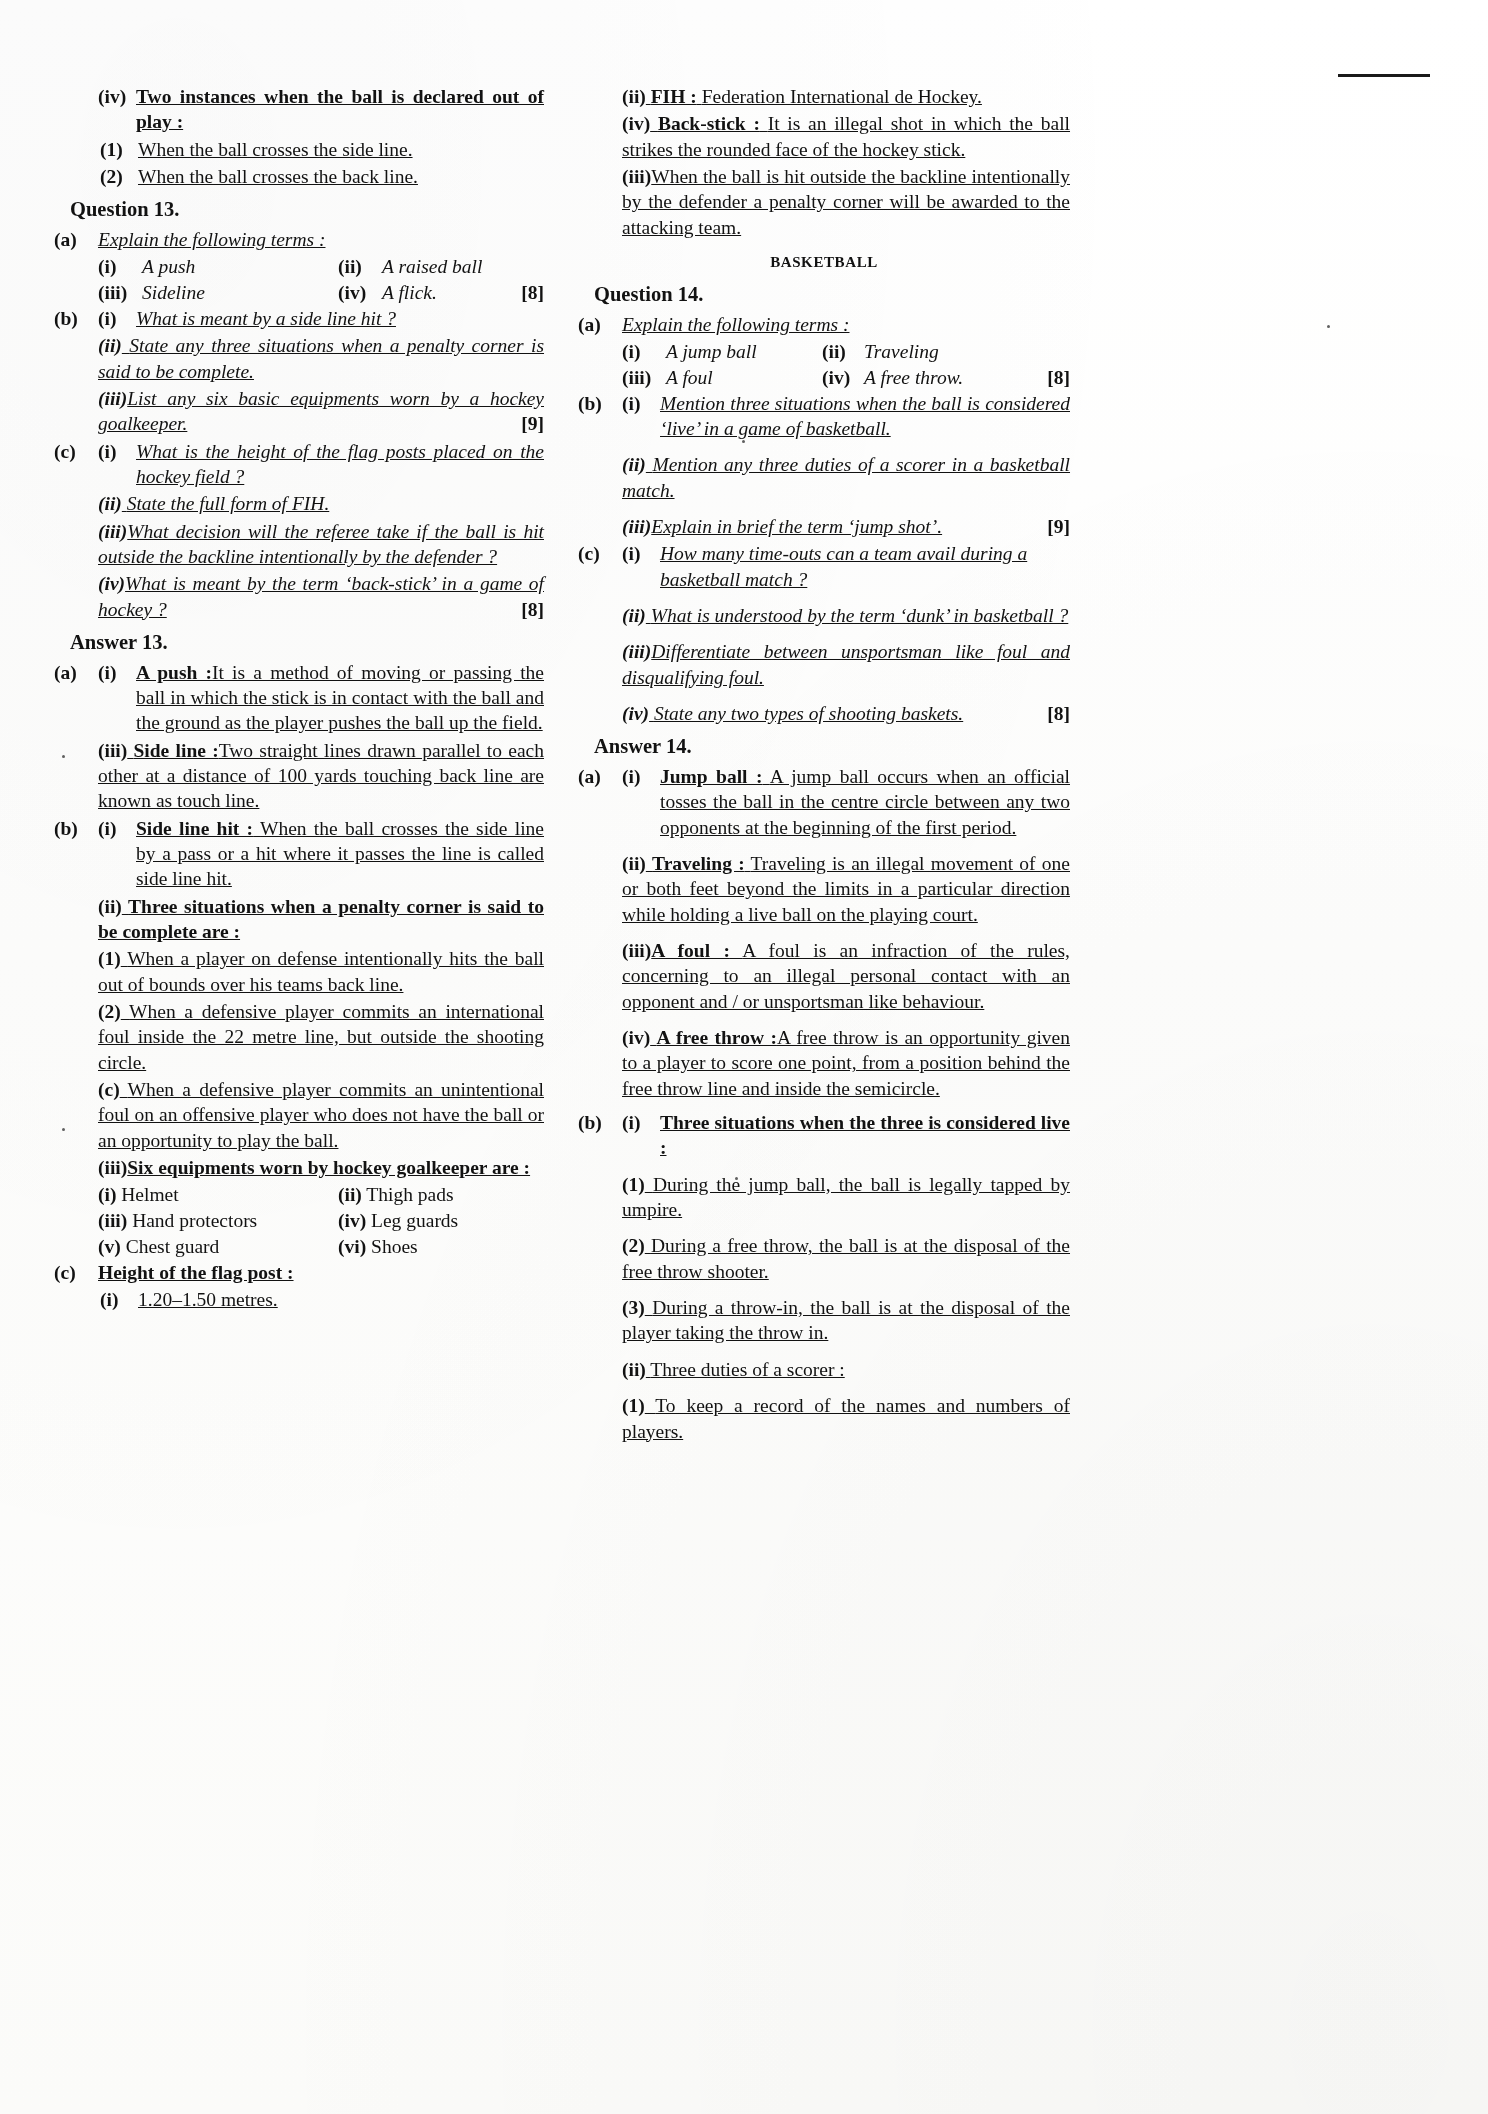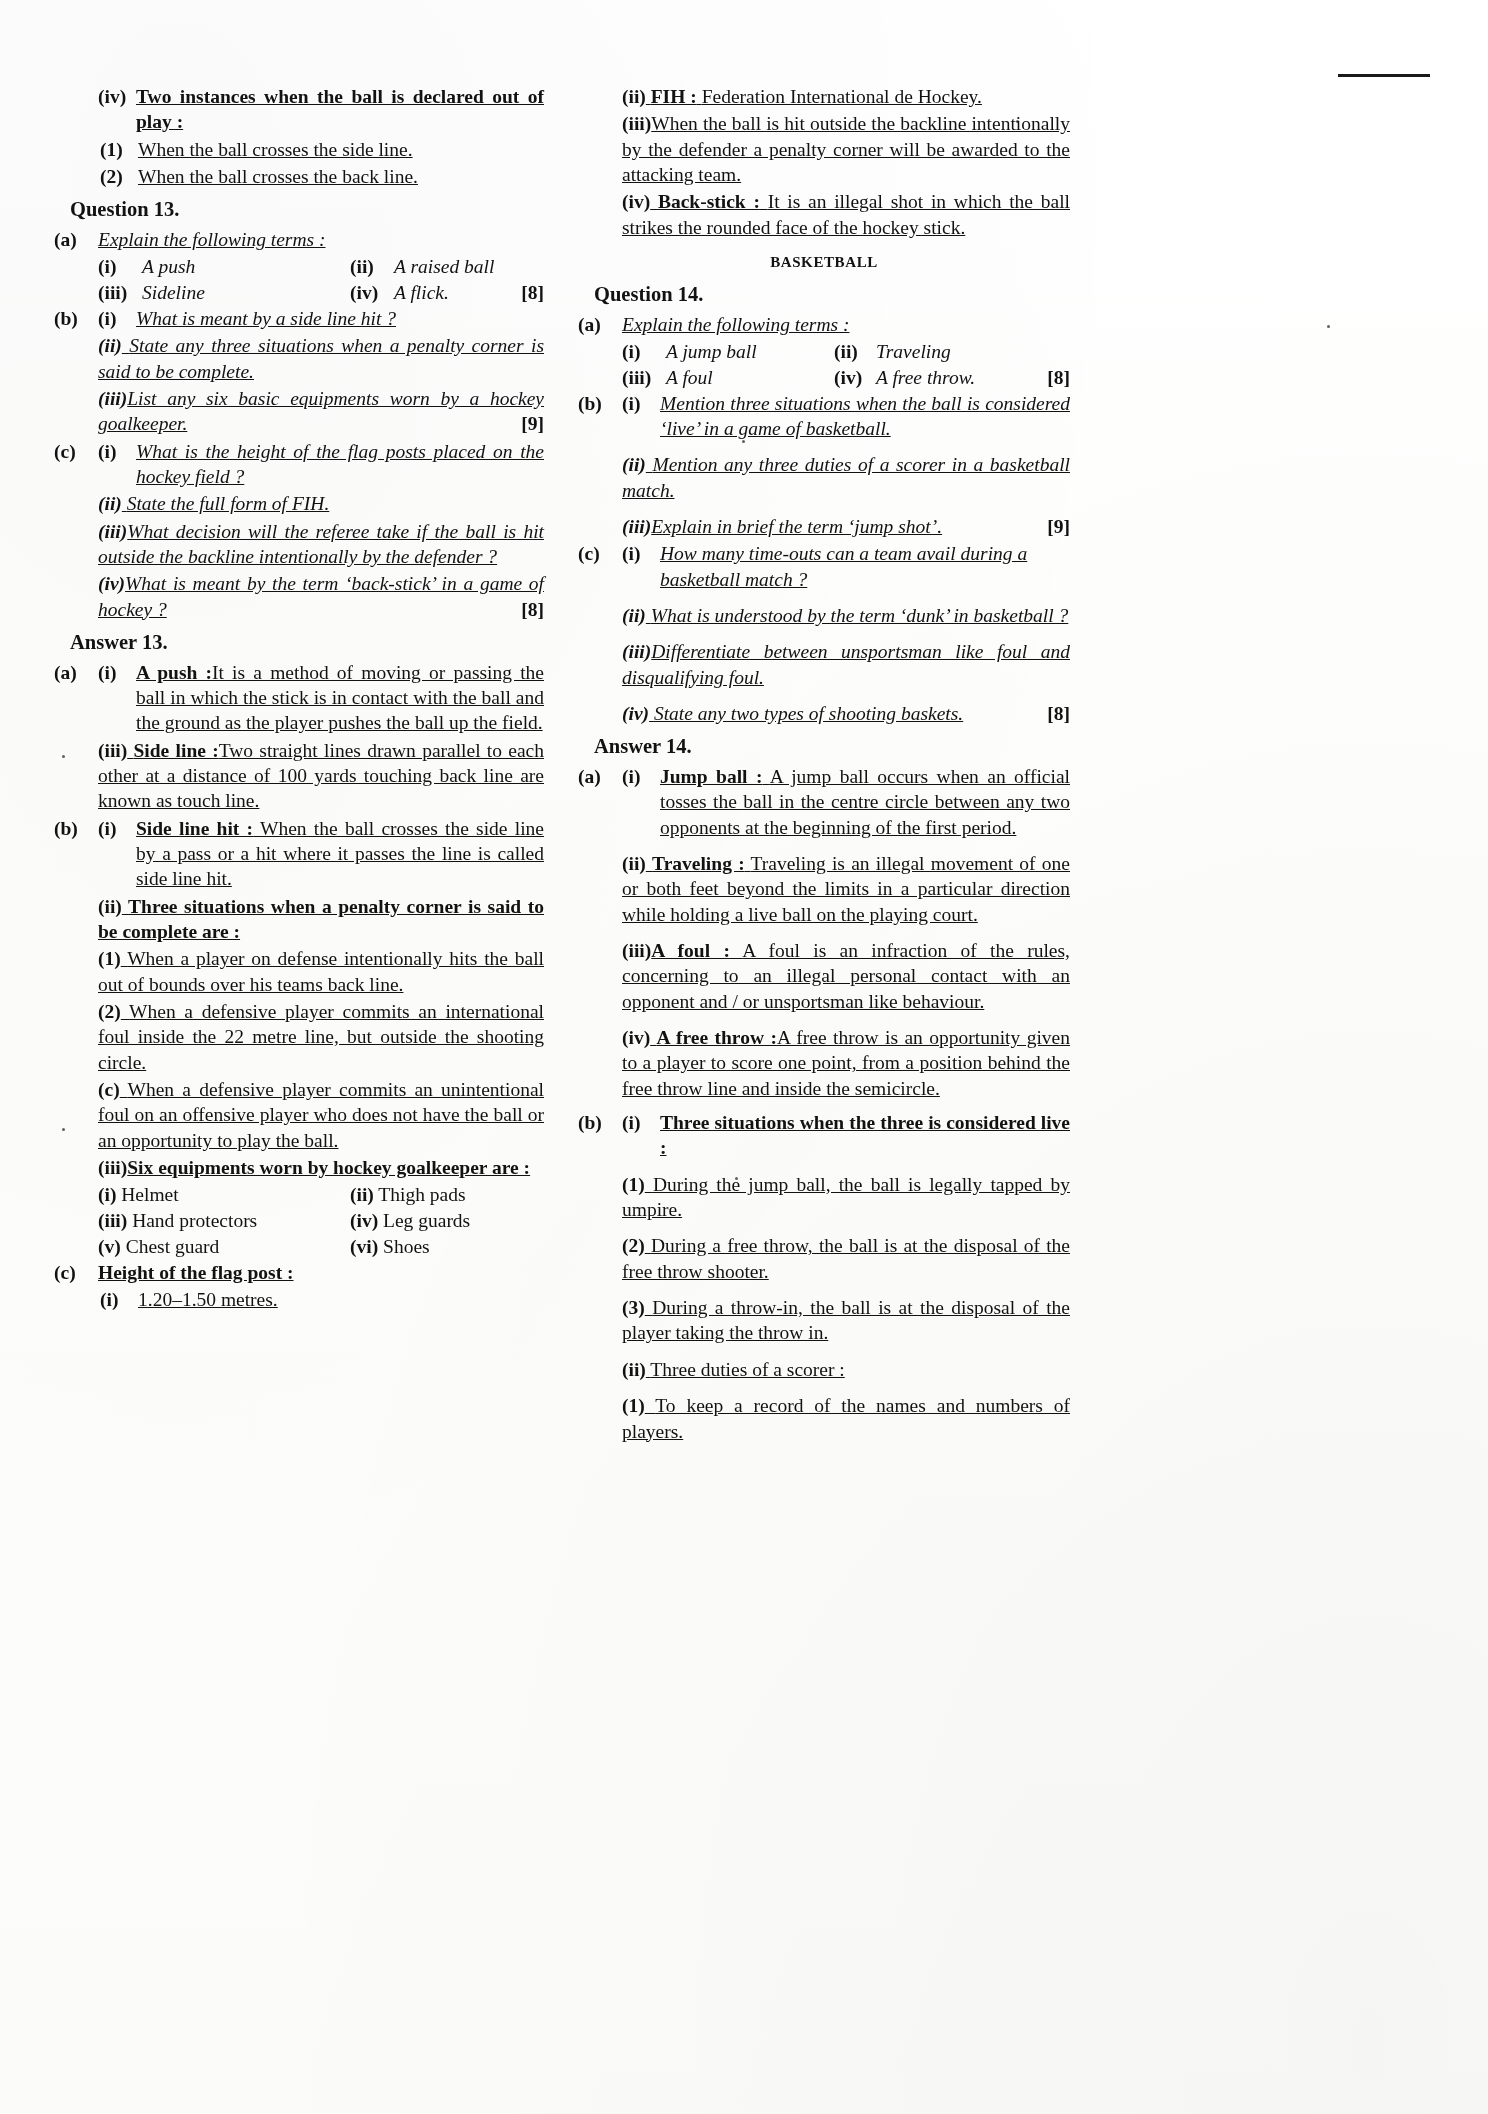--- a/index.html
+++ b/index.html
@@ -97,21 +97,21 @@
   }
   .indent1 { margin-left: 44px; }
   .indent2 { margin-left: 46px; }
   .two-col-items {
     display: flex;
     font-size: 19.5px;
     line-height: 1.32;
   }
   .two-col-items > span { display: block; }
   .tci-a { flex: 0 0 240px; }
-  .tci-b { flex: 1 1 auto; margin-left: 12px; }
+  .tci-b { flex: 1 1 auto; }
   .gap-s { height: 7px; }
   .spacer-block { height: 9px; }
   .lead-in { display: inline-block; }
   .note-dot {
     position: absolute;
     width: 3px; height: 3px;
     background: #2b2b2b;
     border-radius: 50%;
     opacity: .75;
   }
@@ -258,24 +258,24 @@
       </div>
 
     </div>
 
     <div class="col right">
 
       <div class="blk indent1">
         <span class="txt just"><span class="bold lead-in">(ii)</span> <span class="bold">FIH :</span> <span>Federation International de Hockey.</span></span>
       </div>
       <div class="blk indent1">
+        <span class="txt just"><span class="bold lead-in">(iv)</span> <span class="bold">Back-stick :</span> <span>It is an illegal shot in which the ball strikes the rounded face of the hockey stick.</span></span>
+      </div>
+      <div class="blk indent1">
         <span class="txt just"><span class="bold lead-in">(iii)</span><span>When the ball is hit outside the backline intentionally by the defender a penalty corner will be awarded to the attacking team.</span></span>
-      </div>
-      <div class="blk indent1">
-        <span class="txt just"><span class="bold lead-in">(iv)</span> <span class="bold">Back-stick :</span> <span>It is an illegal shot in which the ball strikes the rounded face of the hockey stick.</span></span>
       </div>
 
       <div class="center-hdg">BASKETBALL</div>
 
       <div class="hdg" style="margin-top:2px;">Question 14.</div>
 
       <div class="blk">
         <span class="lbl w-a">(a)</span>
         <span class="txt ital">Explain the following terms :</span>
       </div>

